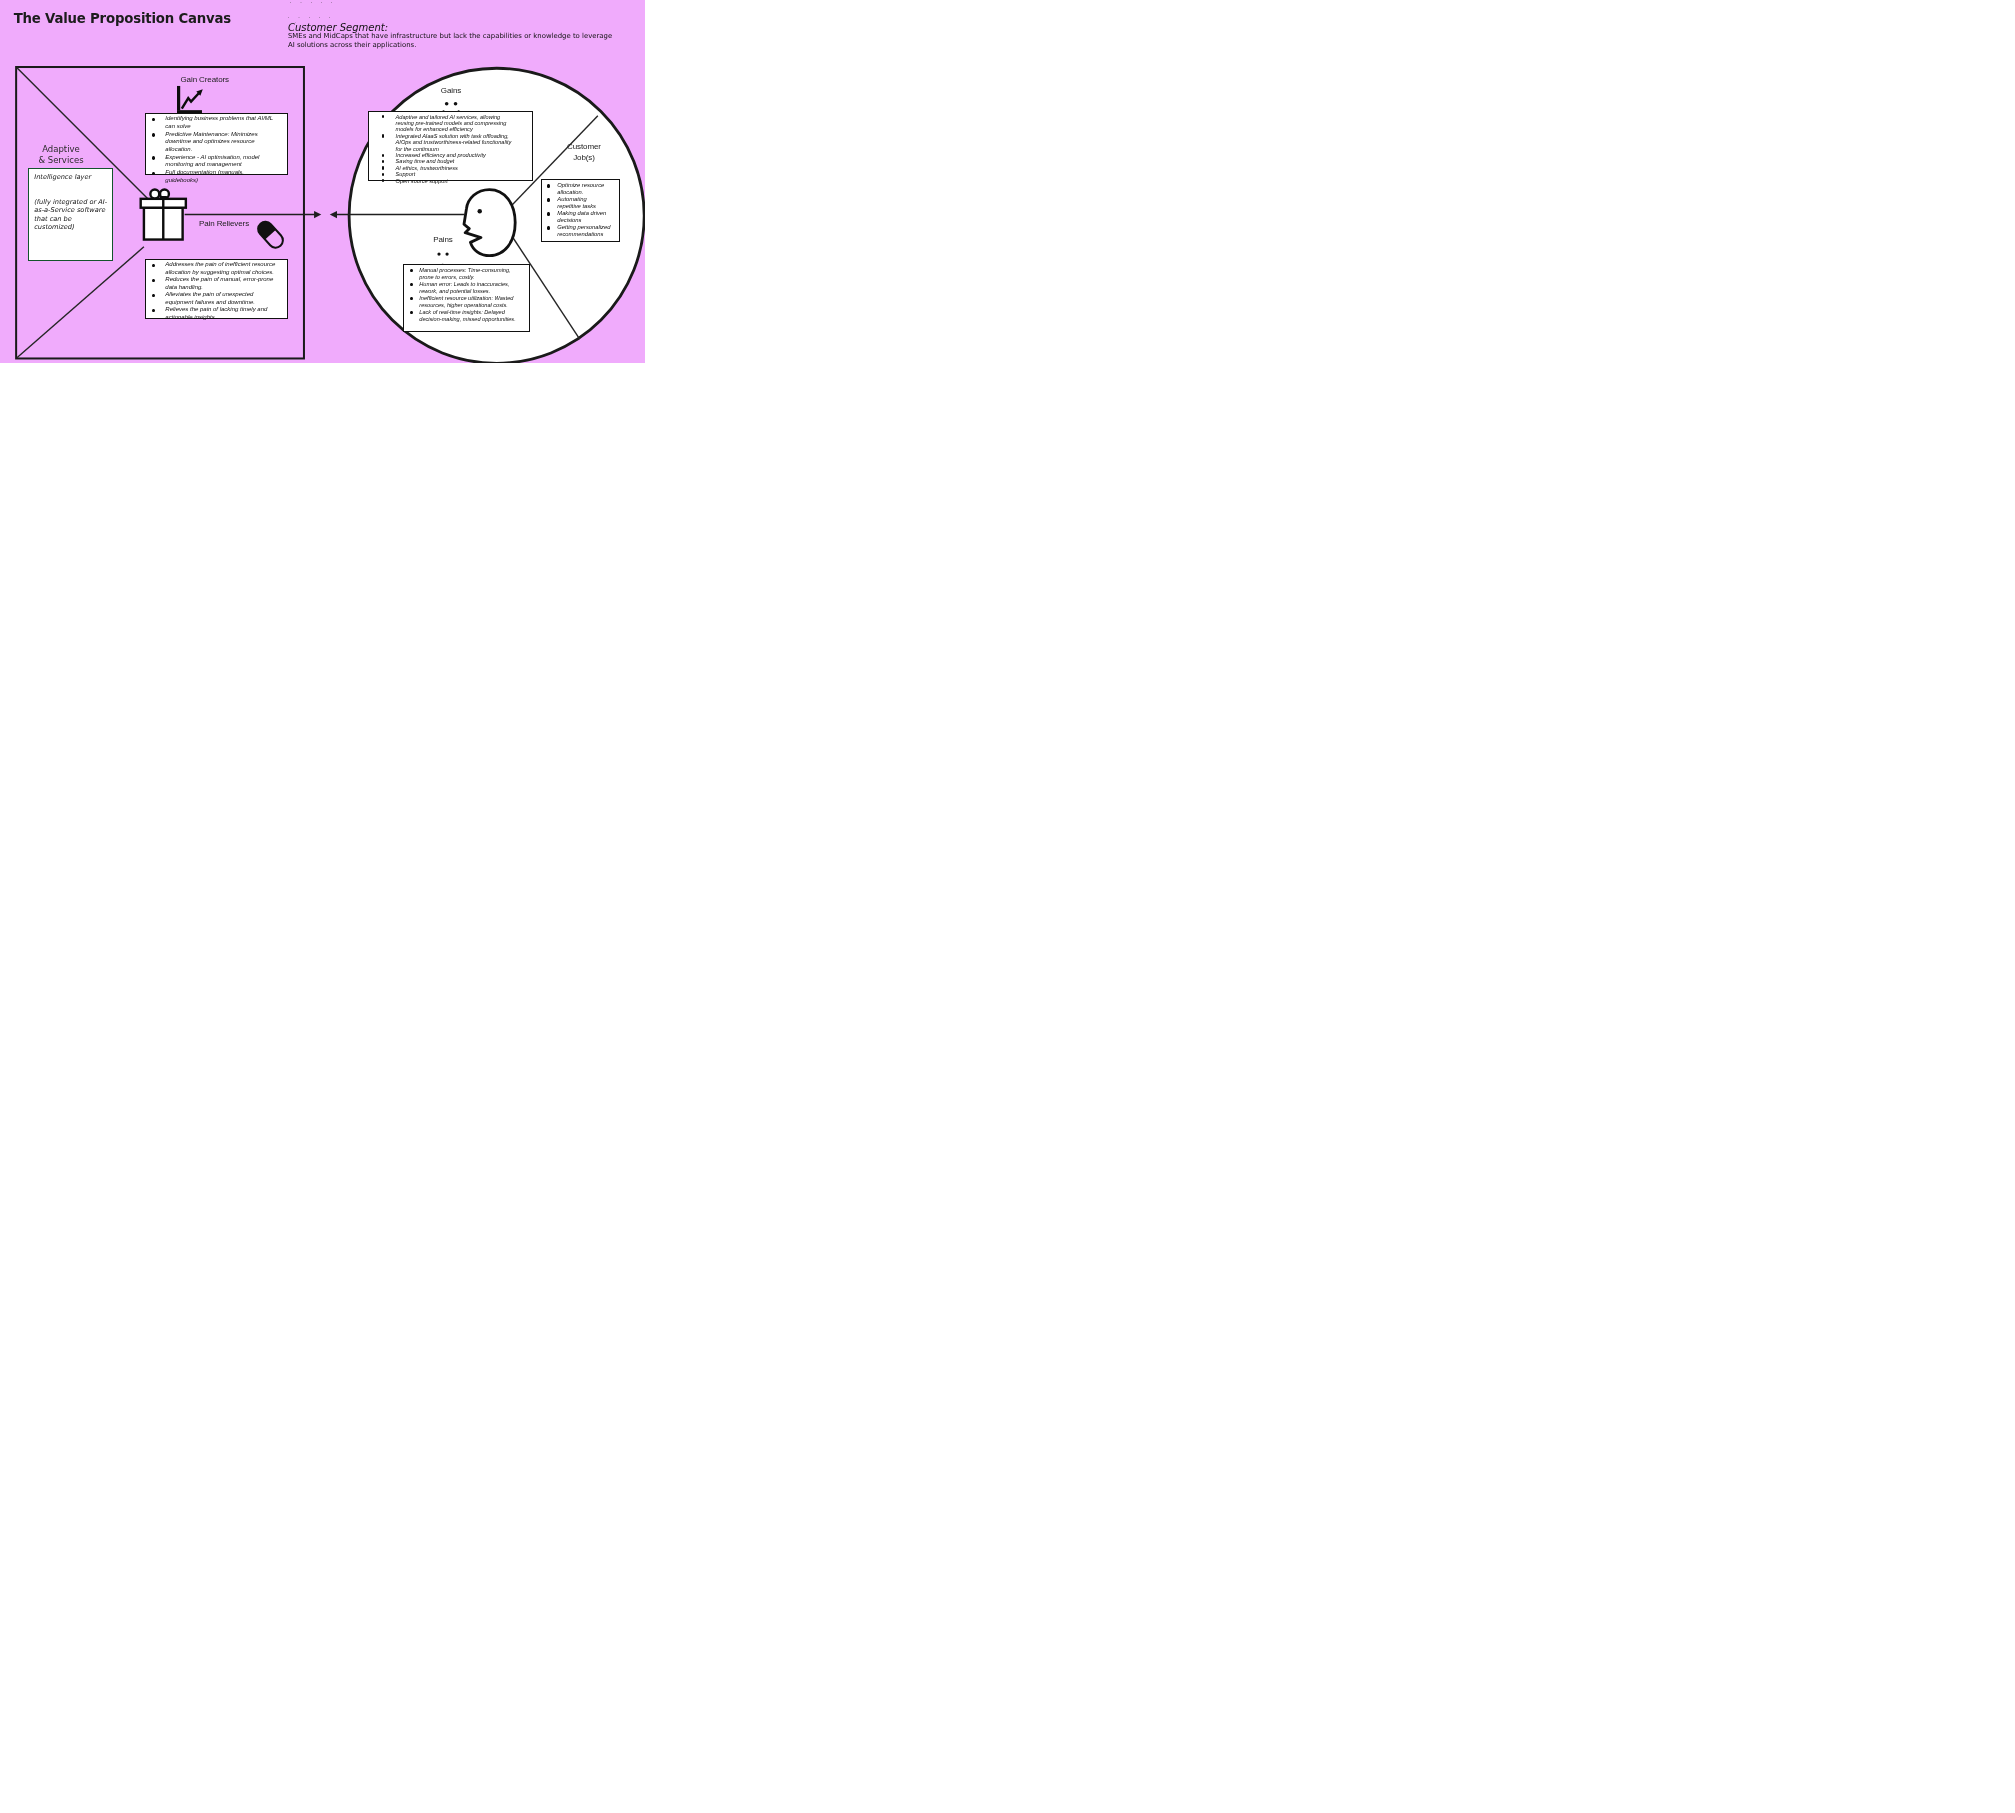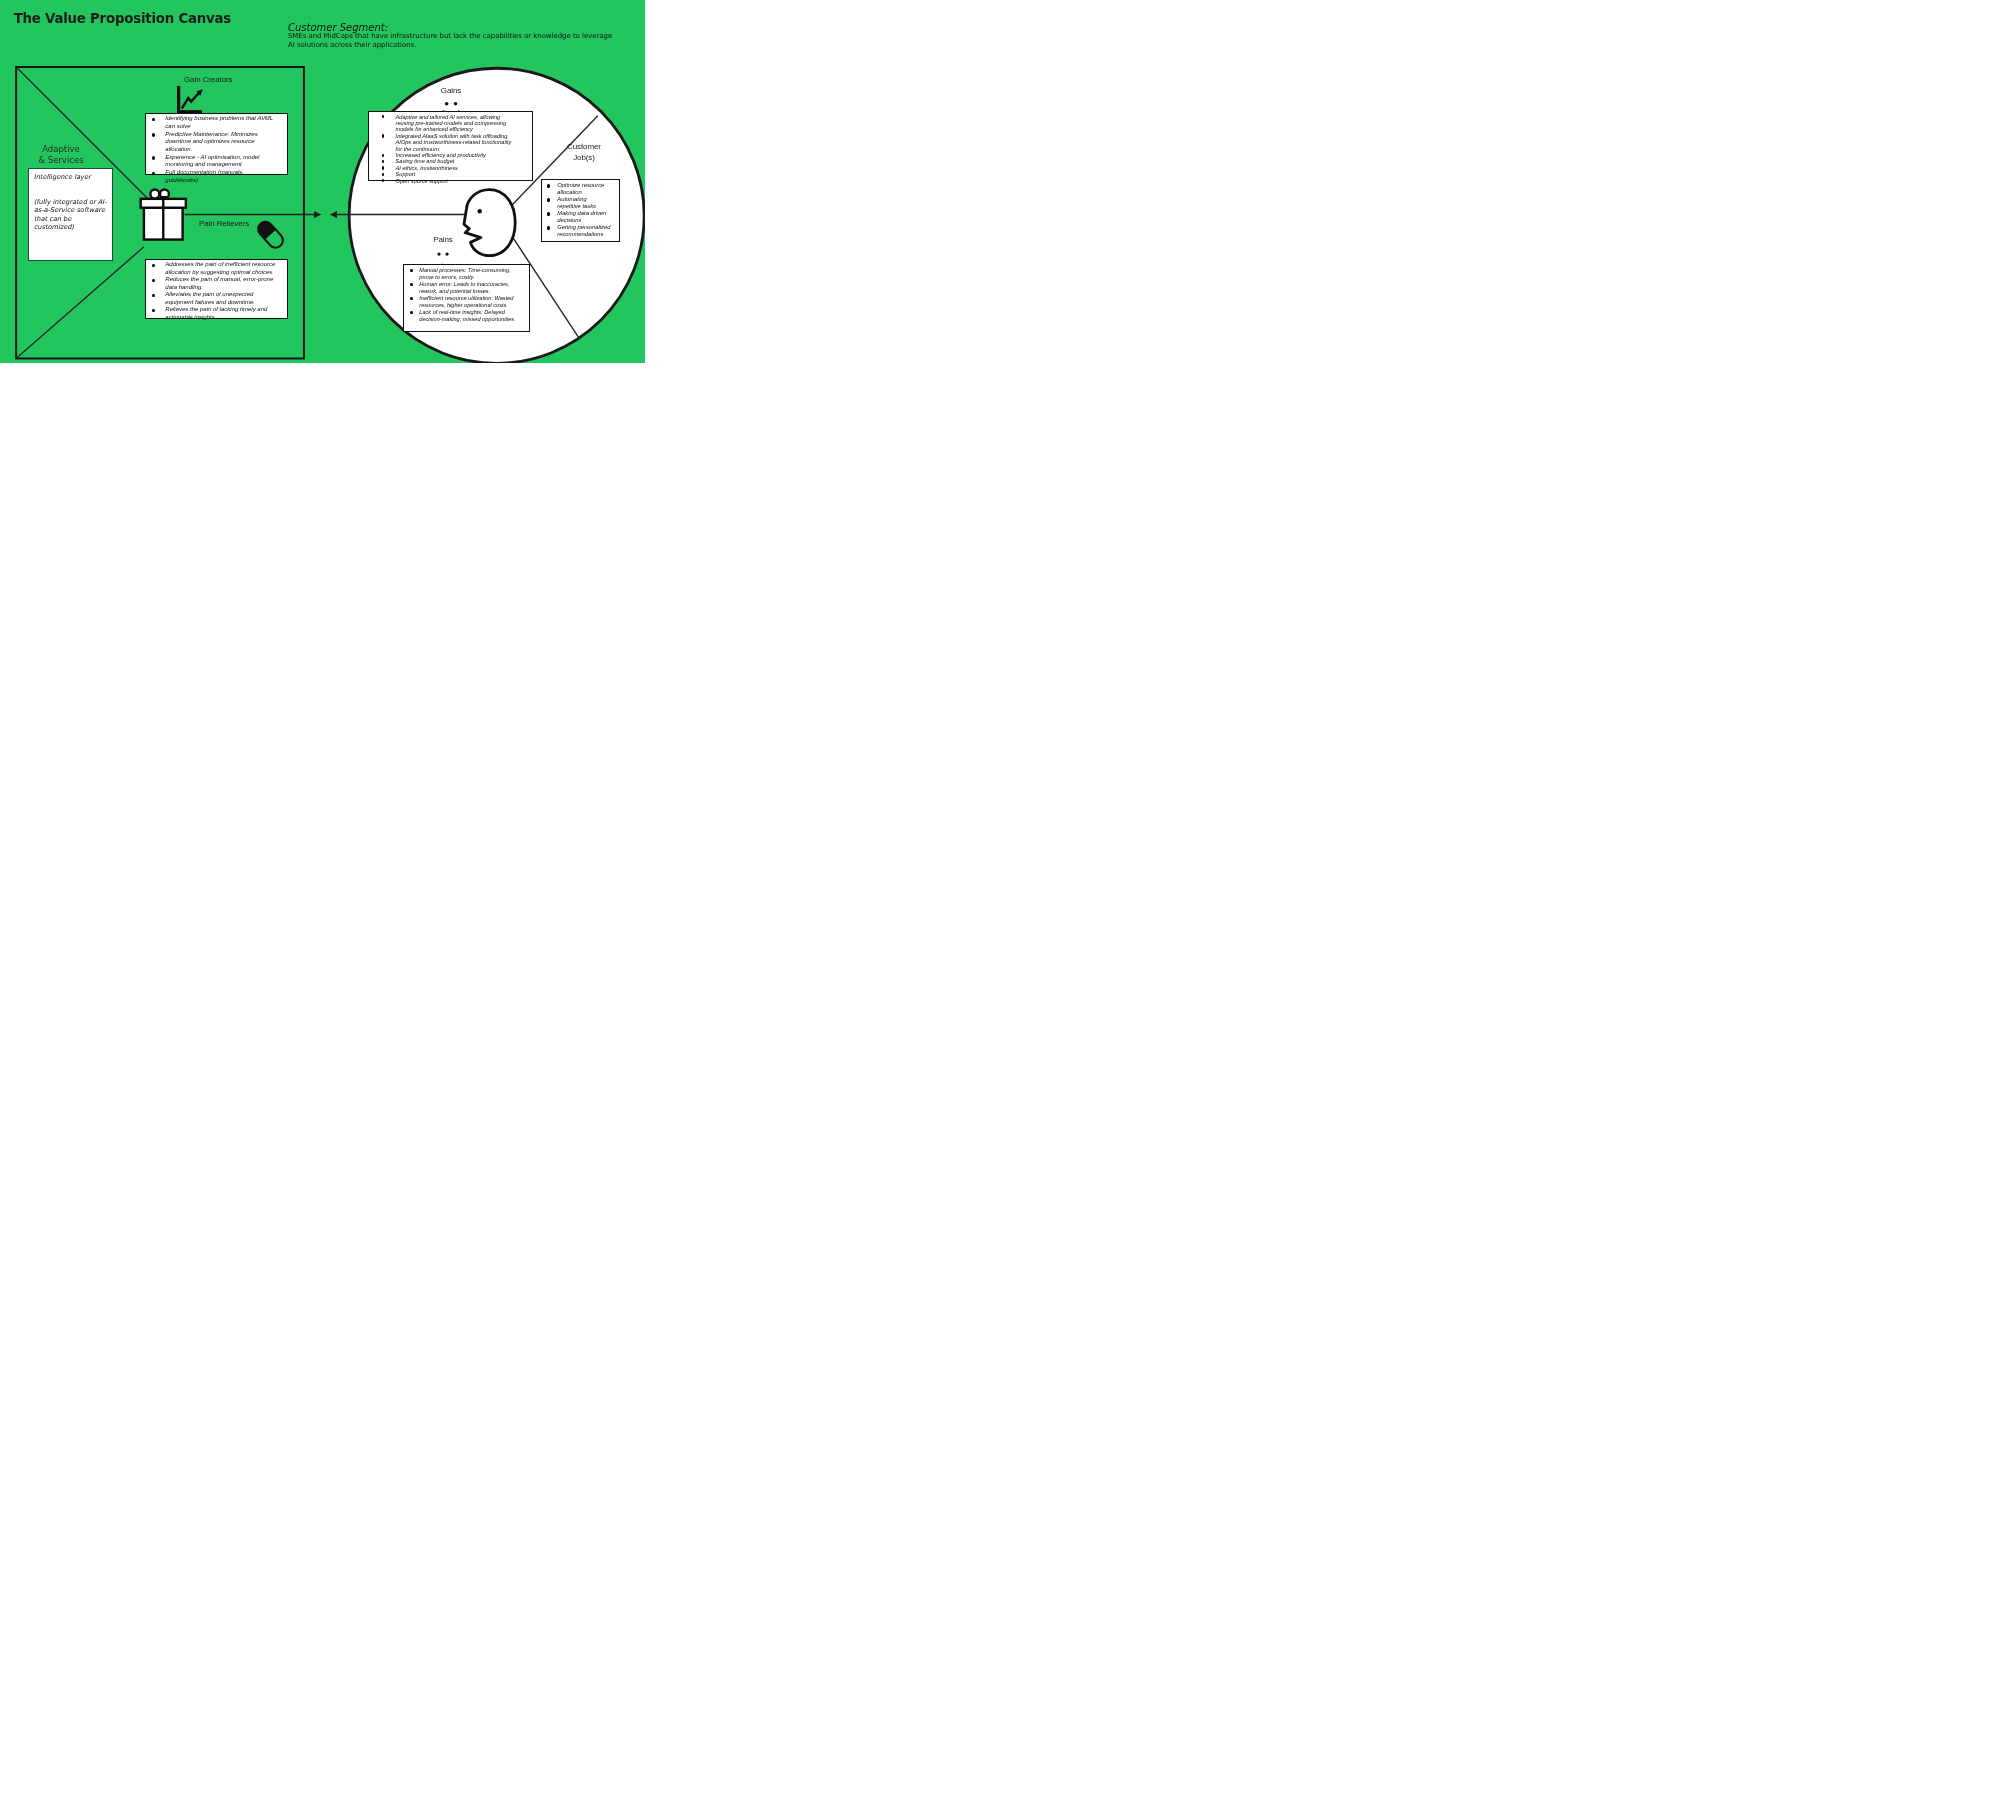--- a/index.html
+++ b/index.html
@@ -1,27 +1,27 @@
 <!DOCTYPE html>
 <html style="font-size:6.4px"><head>
 <meta charset="utf-8">
 <style>
   html,body{margin:0;padding:0;background:#fff;}
-  .canvas{position:relative;width:645px;height:363px;background:#22c55e;overflow:hidden;
+  .canvas{position:relative;width:645px;height:363px;background:#f0abfc;overflow:hidden;
           font-family:"DejaVu Sans",sans-serif;color:#1a1a1a;text-decoration:underline;}
   .abs{position:absolute;}
   #title{left:13.7px;top:10.5px;font-size:13.3px;font-weight:bold;letter-spacing:-0.2px;color:#1c1c1c;}
   #seg-head{left:288px;top:22px;font-size:10px;font-style:italic;color:#111;}
   #seg-desc{left:288px;top:32px;width:331px;font-size:6.9px;line-height:8.5px;color:#111;}
   .dots{color:#444;font-size:4.8px;letter-spacing:3.6px;white-space:nowrap;}
   
   .canvas-label{font-family:"Liberation Sans",sans-serif;color:#222;font-size:8px;letter-spacing:-0.1px;}
   #products-label{left:31px;top:144px;width:60px;text-align:center;font-family:"DejaVu Sans",sans-serif;
                   font-size:8.5px;line-height:11.3px;color:#2b2b2b;}
-  #gain-creators-label{left:184px;top:75px;width:60px;text-align:left;}
+  #gain-creators-label{left:169px;top:75px;width:60px;text-align:right;}
   #pain-relievers-label{left:192px;top:219px;width:64px;text-align:center;}
   #gains-label{left:435px;top:86px;width:32px;text-align:center;}
   #pains-label{left:427px;top:235px;width:32px;text-align:center;}
   #customer-jobs-label{left:560px;top:141px;width:48px;text-align:center;line-height:11.3px;font-size:8px;}
   
   .tbox{background:#fff;border:1.2px solid #111;box-sizing:border-box;
         font-family:"Liberation Sans",sans-serif;font-style:italic;color:#101010;}
   .li{position:relative;}
   .li .bdot{position:absolute;border-radius:50%;background:#0d0d0d;}
   #gain-creators-box{left:145px;top:113px;width:143px;height:62px;padding:1.2px 8.9px 0 0;font-size:6px;line-height:7.7px;}

